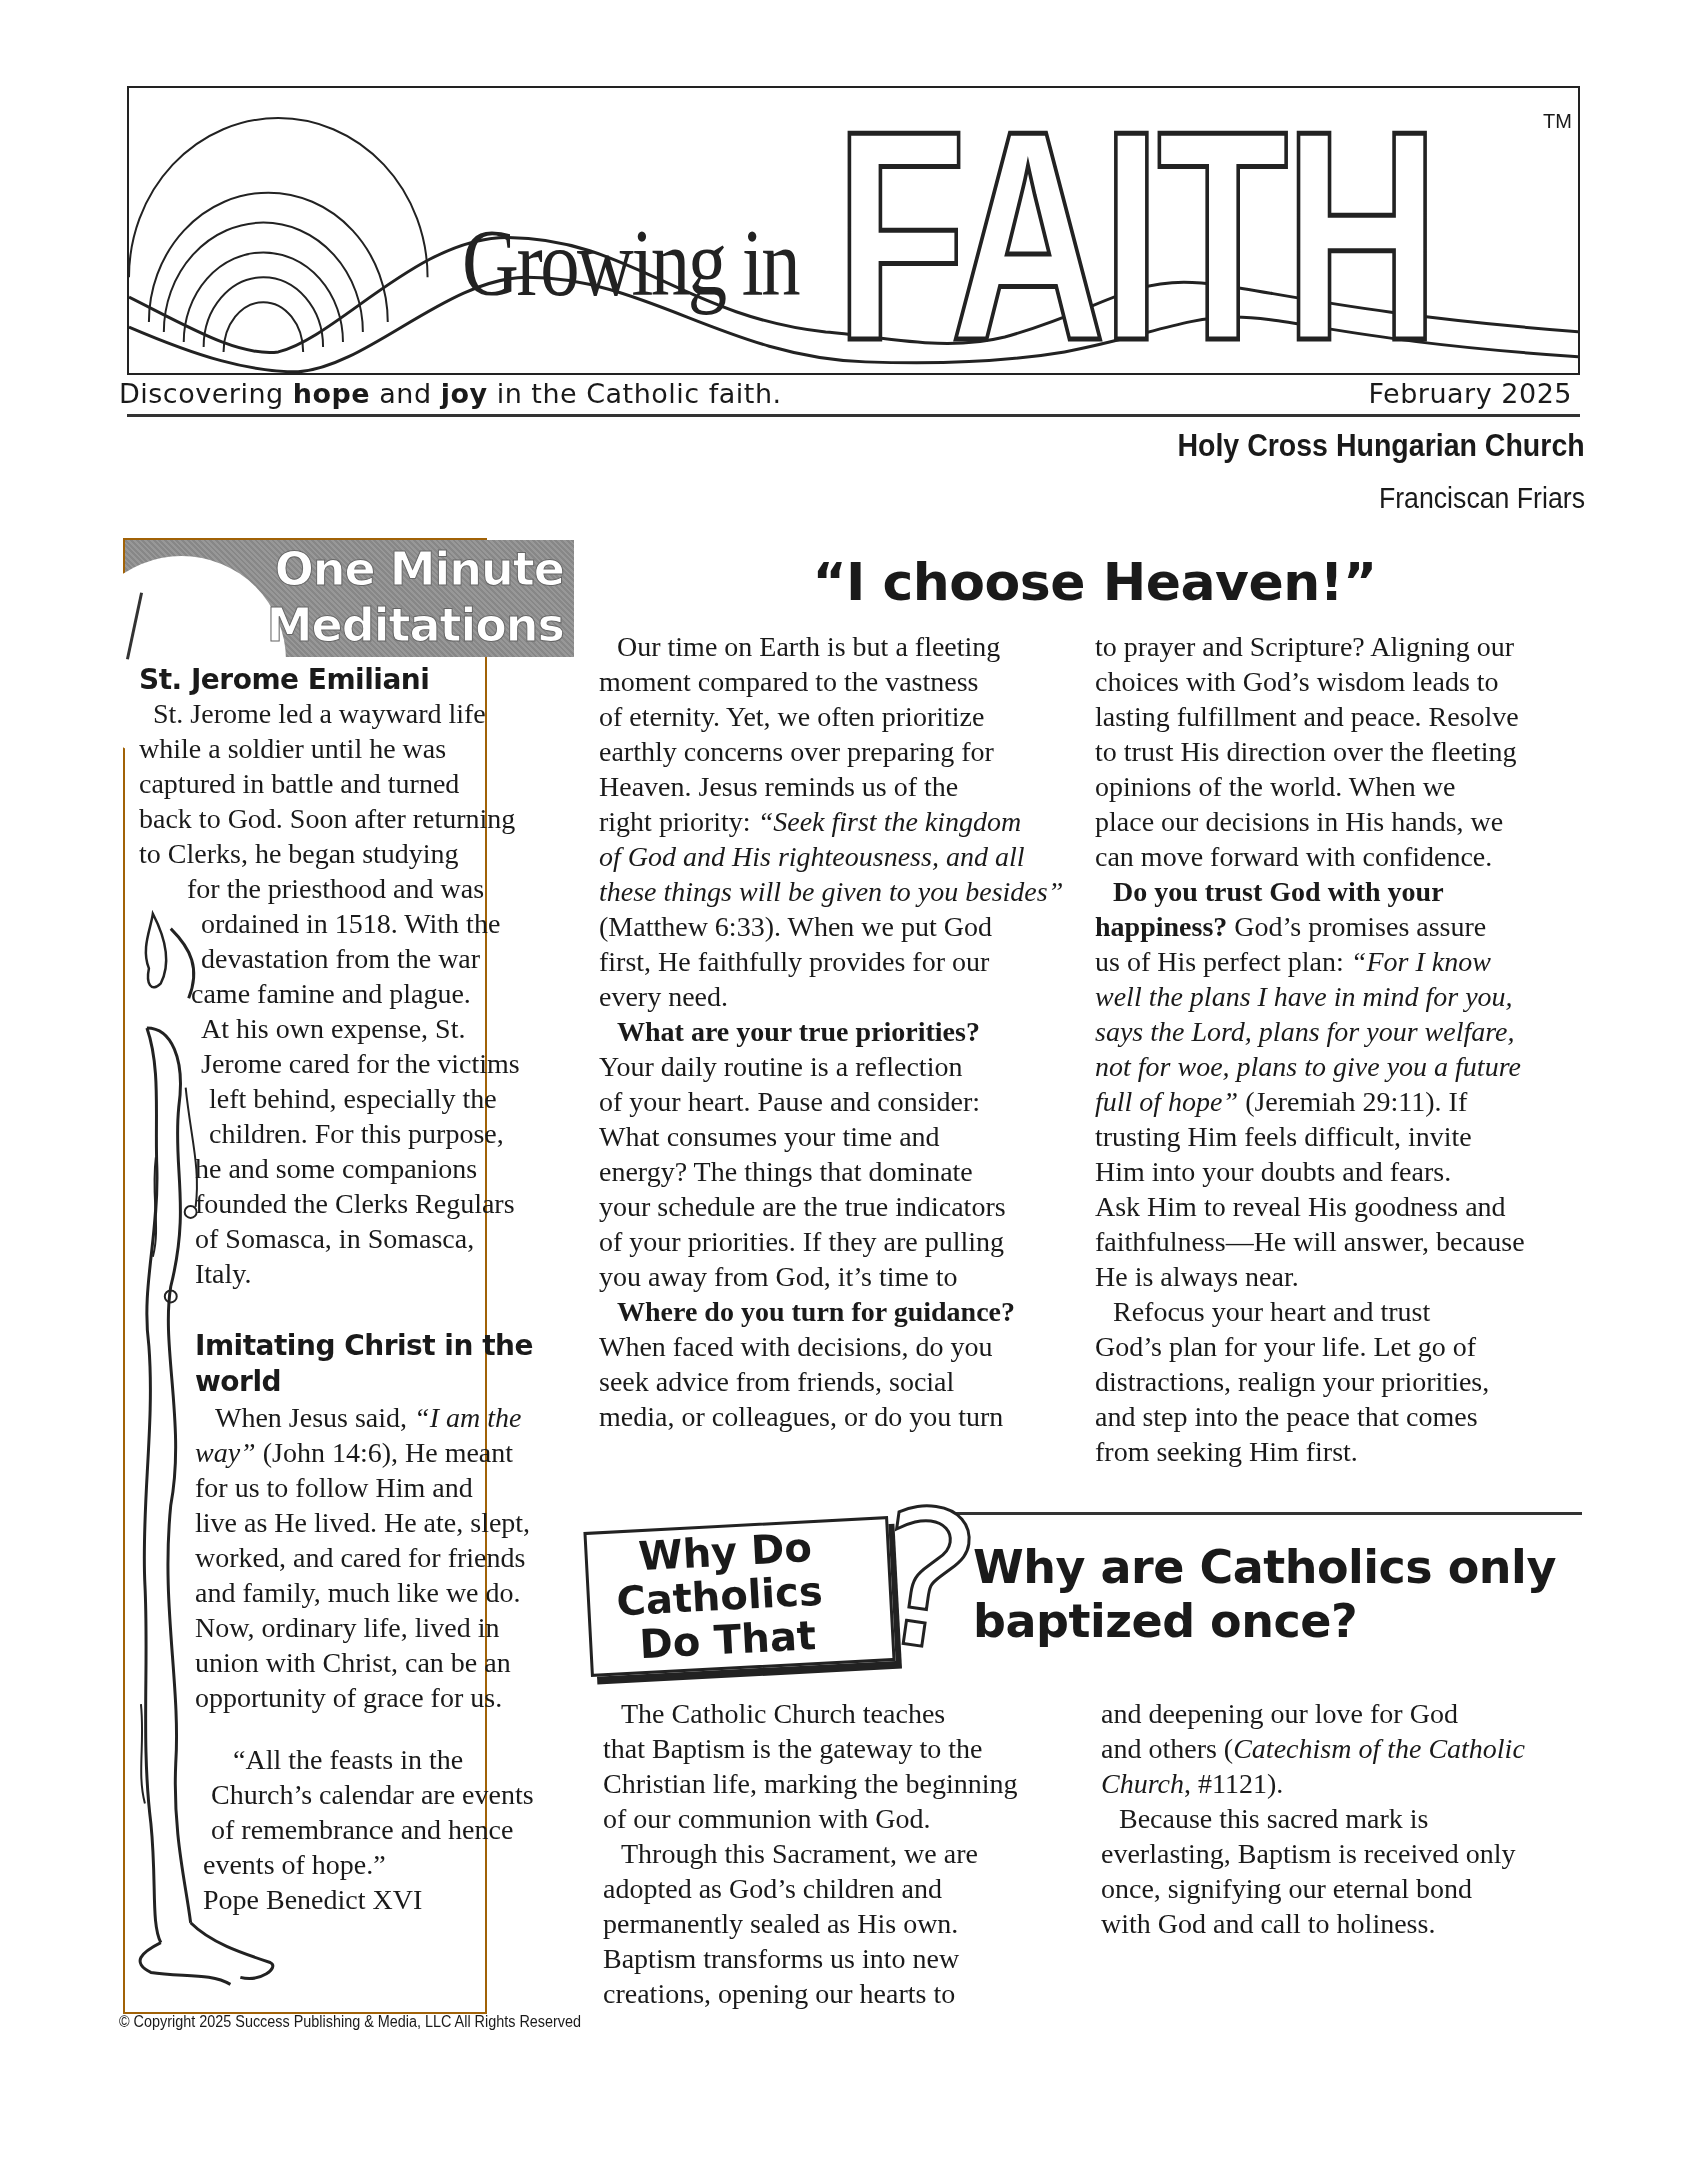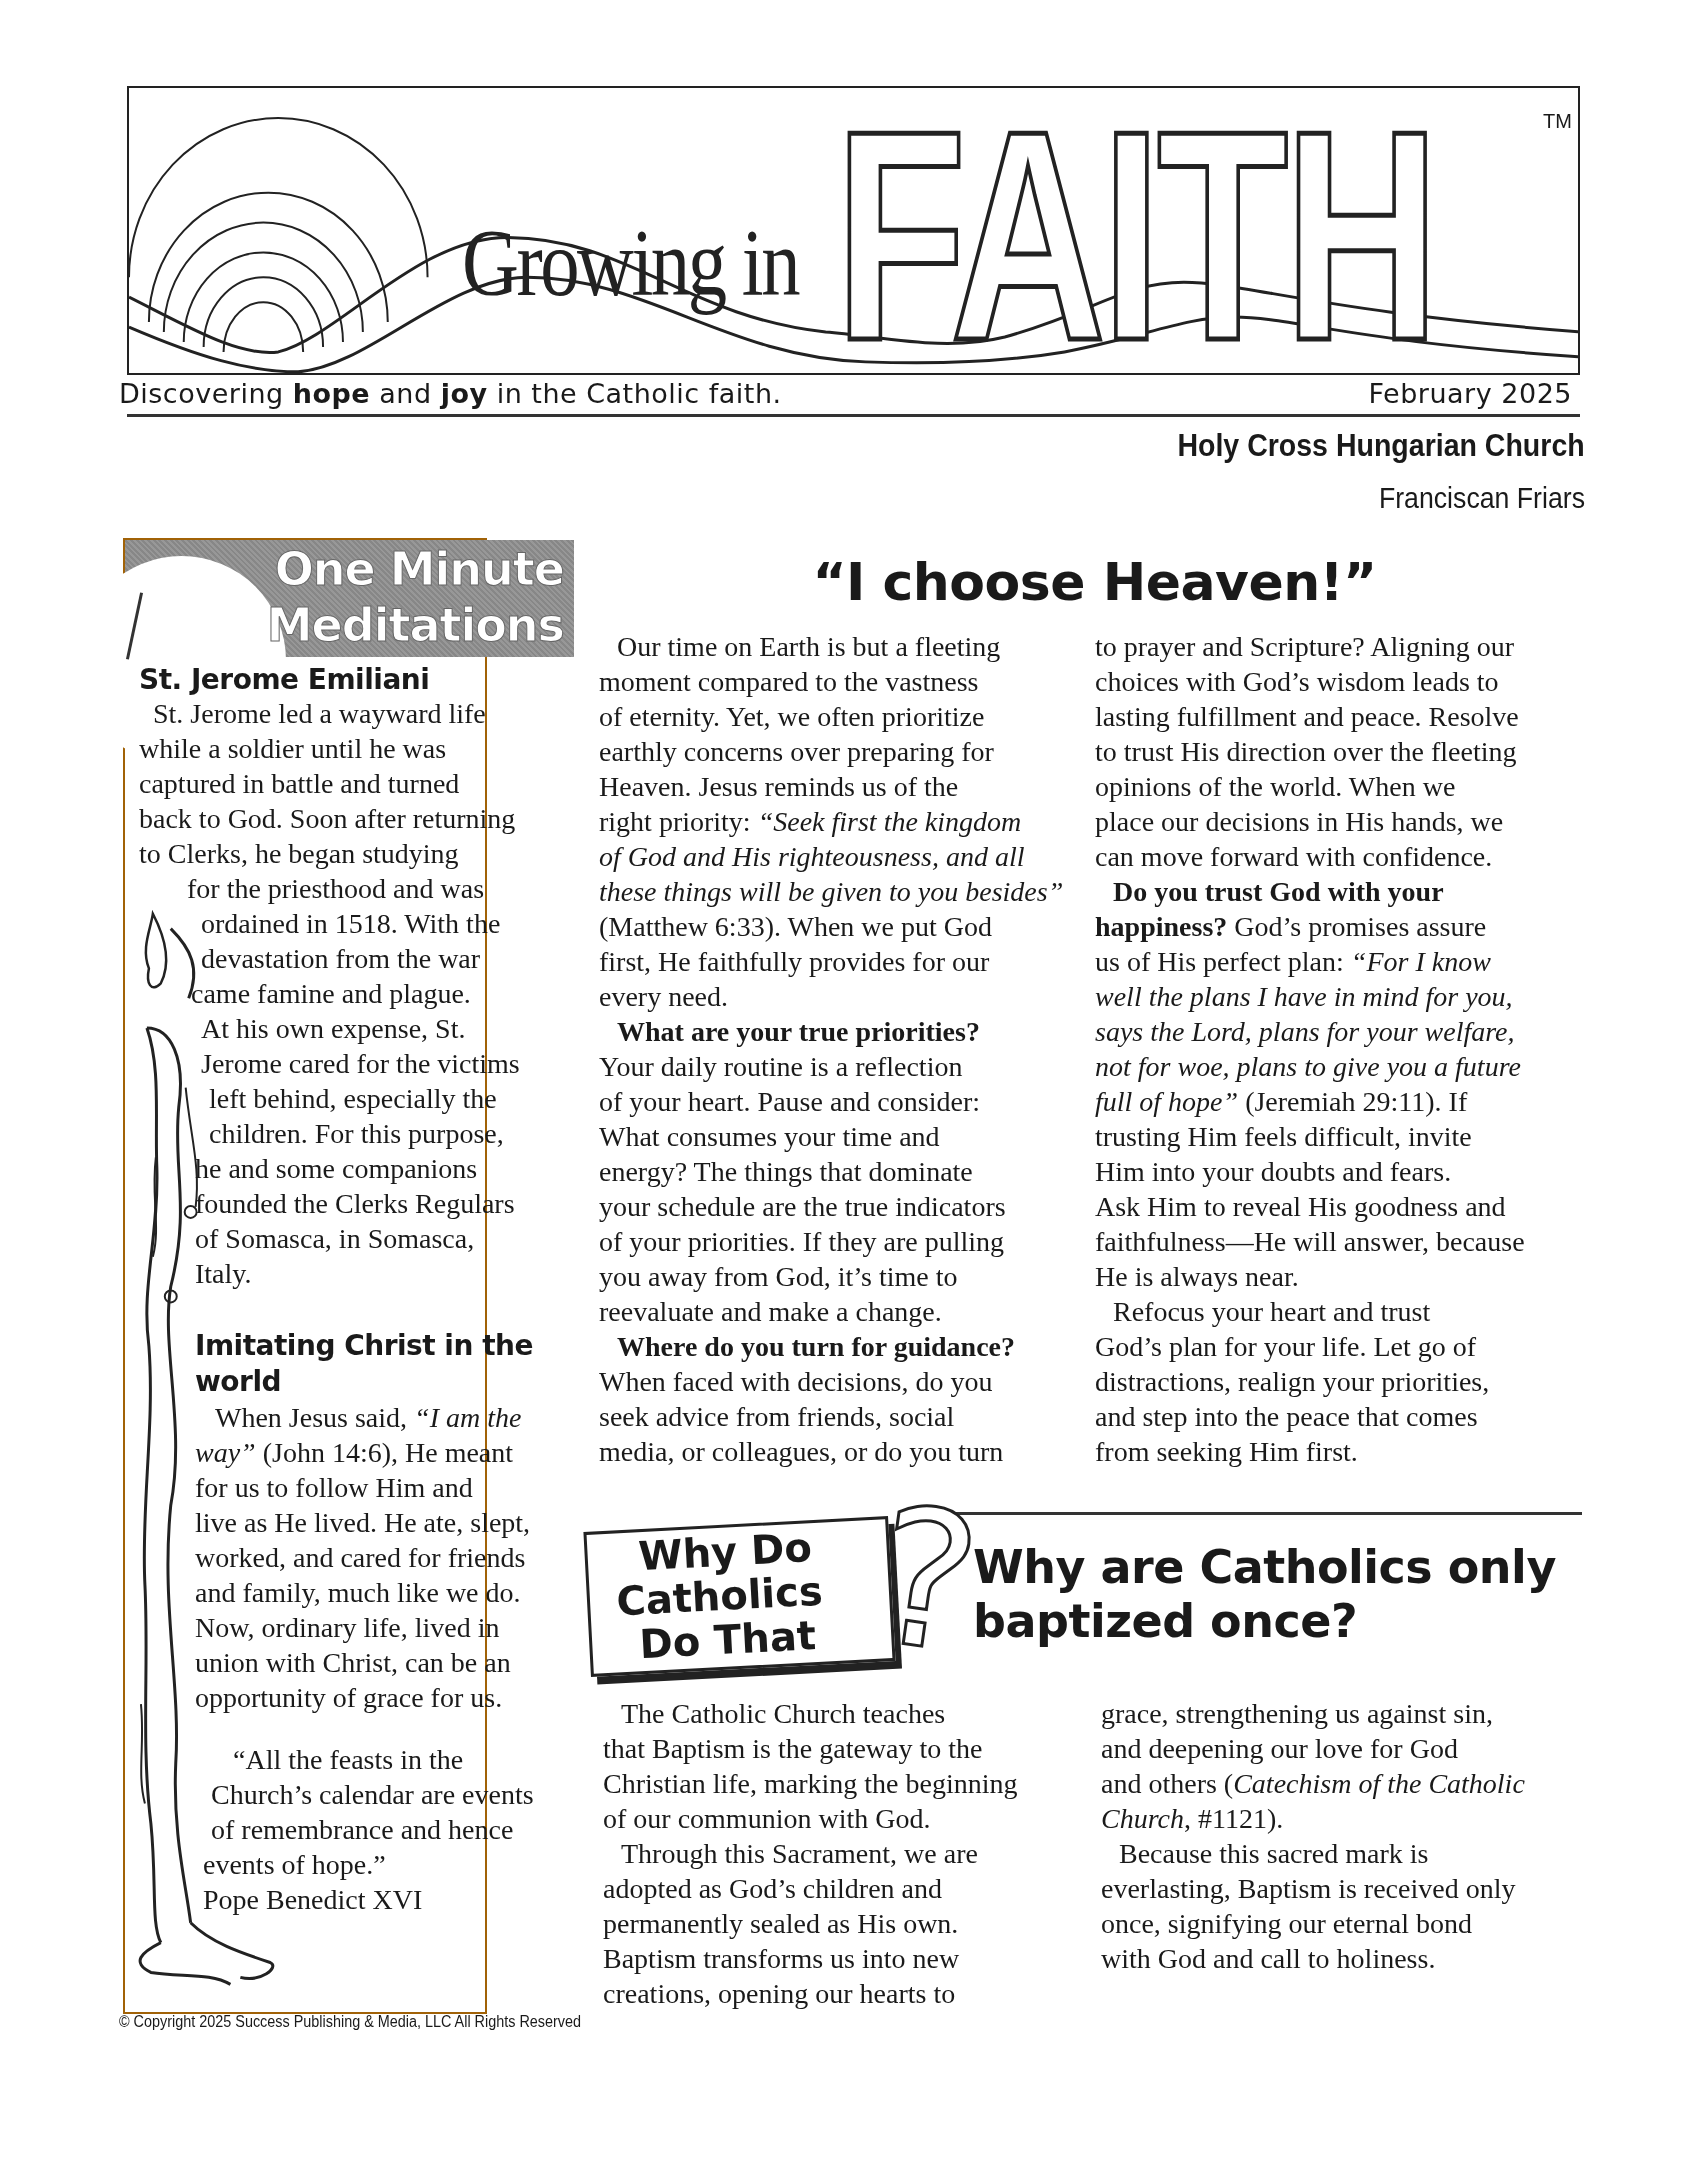--- a/index.html
+++ b/index.html
@@ -171,21 +171,20 @@
   <div>first, He faithfully provides for our</div>
   <div>every need.</div>
   <div class="ind b">What are your true priorities?</div>
   <div>Your daily routine is a reflection</div>
   <div>of your heart. Pause and consider:</div>
   <div>What consumes your time and</div>
   <div>energy? The things that dominate</div>
   <div>your schedule are the true indicators</div>
   <div>of your priorities. If they are pulling</div>
   <div>you away from God, it’s time to</div>
-  <div>reevaluate and make a change.</div>
   <div class="ind b">Where do you turn for guidance?</div>
   <div>When faced with decisions, do you</div>
   <div>seek advice from friends, social</div>
   <div>media, or colleagues, or do you turn</div>
 </div>
 
 <div class="abs col" style="left:1095px; top:629px;">
   <div>to prayer and Scripture? Aligning our</div>
   <div>choices with God’s wisdom leads to</div>
   <div>lasting fulfillment and peace. Resolve</div>
@@ -230,21 +229,20 @@
   <div>Christian life, marking the beginning</div>
   <div>of our communion with God.</div>
   <div class="ind">Through this Sacrament, we are</div>
   <div>adopted as God’s children and</div>
   <div>permanently sealed as His own.</div>
   <div>Baptism transforms us into new</div>
   <div>creations, opening our hearts to</div>
 </div>
 
 <div class="abs col" style="left:1101px; top:1696px;">
-  <div>grace, strengthening us against sin,</div>
   <div>and deepening our love for God</div>
   <div><span>and others (</span><span class="ital">Catechism of the Catholic</span></div>
   <div><span class="ital">Church</span><span>, #1121).</span></div>
   <div class="ind">Because this sacred mark is</div>
   <div>everlasting, Baptism is received only</div>
   <div>once, signifying our eternal bond</div>
   <div>with God and call to holiness.</div>
 </div>
 
 <div id="copyright" class="abs">© Copyright 2025 Success Publishing &amp; Media, LLC  All Rights Reserved</div>

